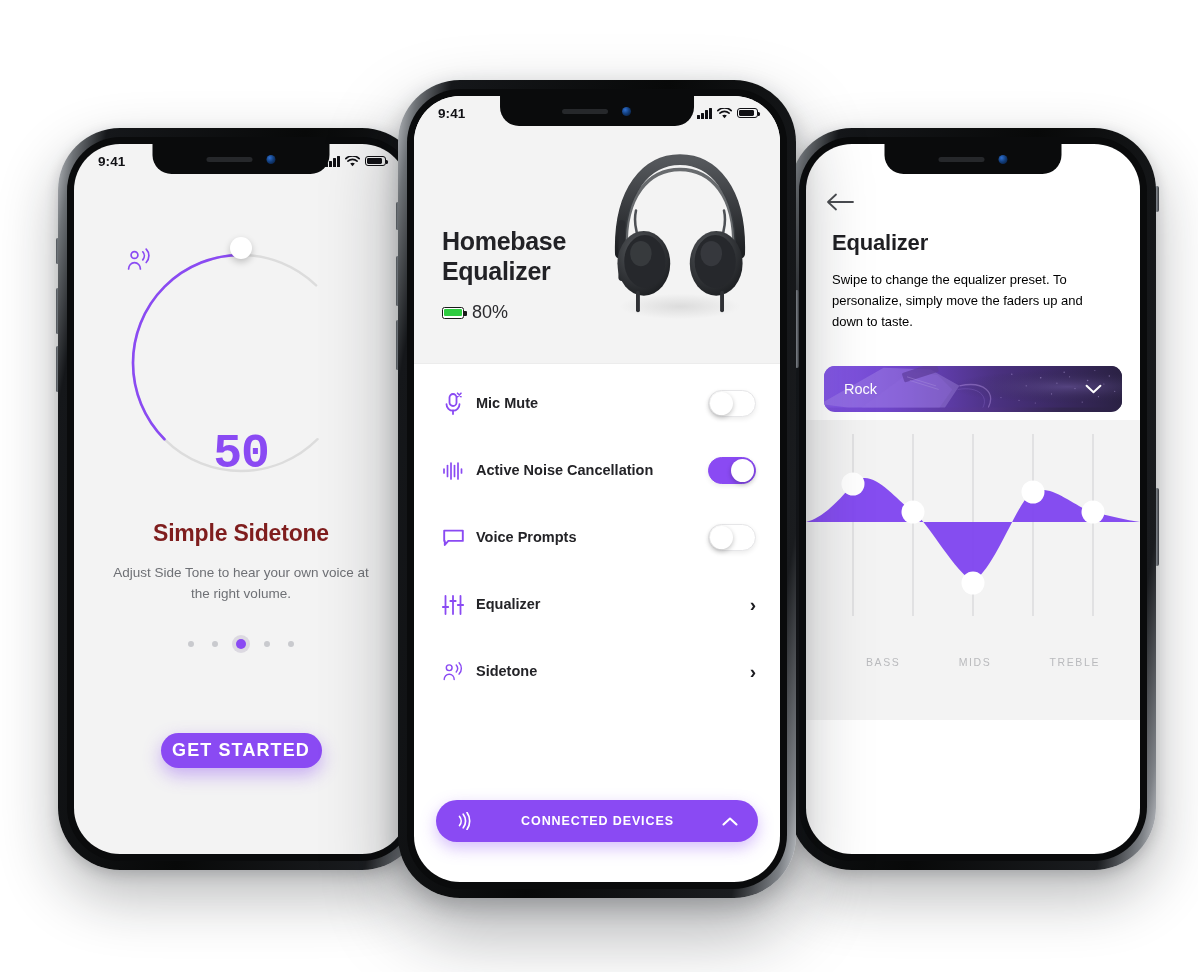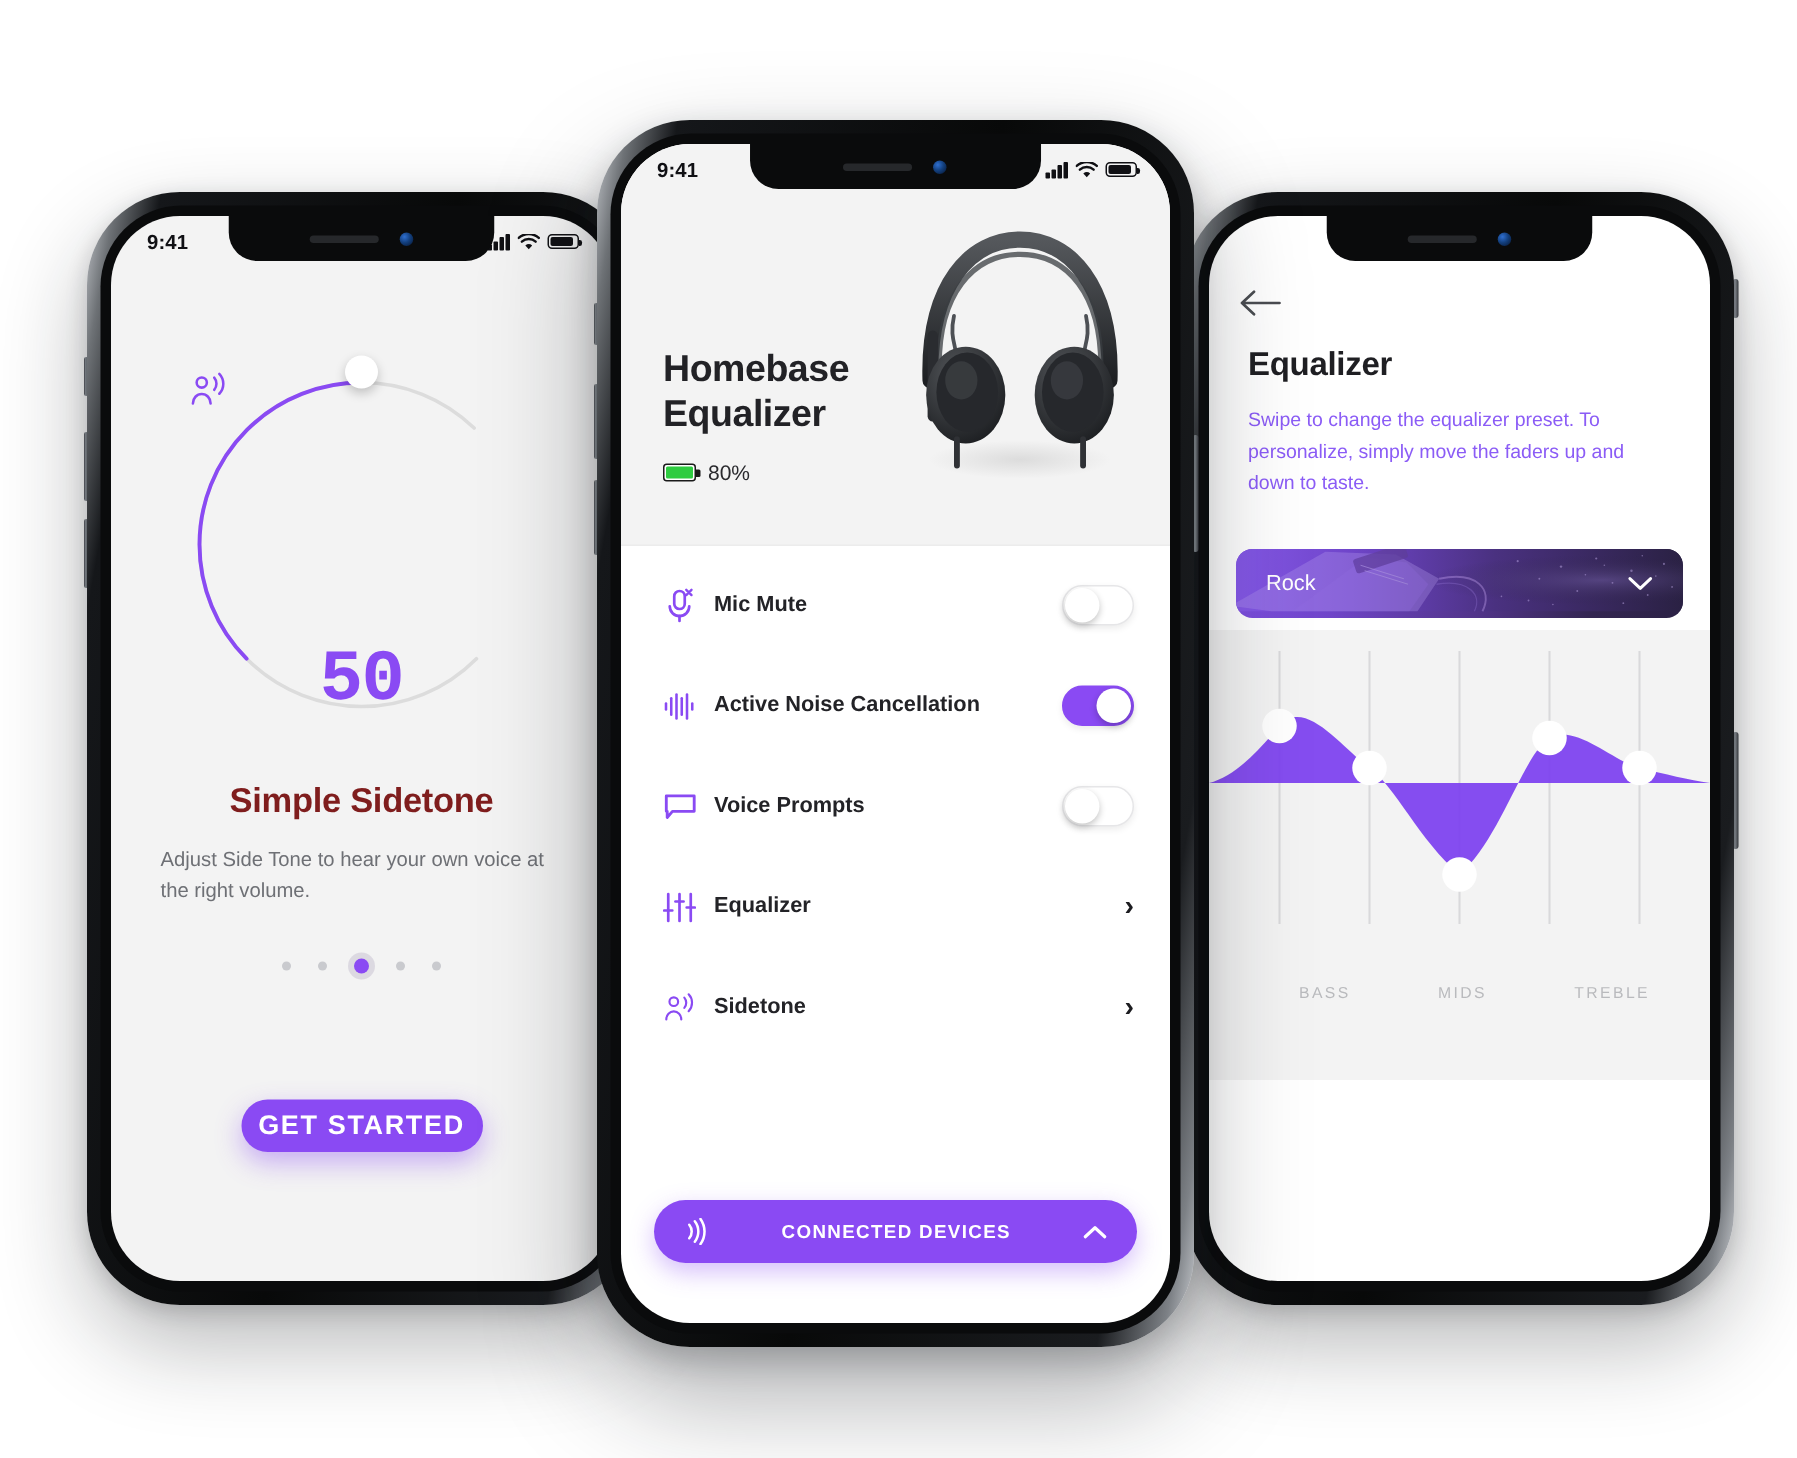--- a/index.html
+++ b/index.html
@@ -70,21 +70,21 @@
   .dial svg { position: absolute; inset: 0; overflow: visible; }
   .dial .knob {
     position: absolute; width: 22px; height: 22px; border-radius: 50%;
     background: #fff; box-shadow: 0 3px 7px rgba(0,0,0,.22);
     left: 50%; top: -11px; transform: translateX(-50%);
   }
   .dial-center { position: absolute; inset: 0; display: flex; flex-direction: column;
     align-items: center; justify-content: flex-end; gap: 2px; font-family: Liberation Mono, monospace; }
   .dial-value { font-size: 48px; font-weight: bold; color: #8a4af3; letter-spacing: -1px; line-height: 1; }
   .l-title { text-align: center; font-size: 23px; font-weight: bold; color: #7f1d1d; margin-top: 42px; letter-spacing: -.2px;}
-  .l-sub { text-align: left; font-size: 13.5px; color: #6e7075; line-height: 1.55; margin: 16px auto 0; width: 268px; }
+  .l-sub { text-align: center; font-size: 13.5px; color: #6e7075; line-height: 1.55; margin: 16px auto 0; width: 268px; }
   .dots { display: flex; justify-content: center; gap: 18px; margin-top: 34px; align-items: center;}
   .dots span { width: 6px; height: 6px; border-radius: 50%; background: #c9cace; display: block; }
   .dots span.active { width: 10px; height: 10px; background: #8a4af3;
      box-shadow: 0 0 0 4px rgba(170,160,185,.30); }
   .cta {
     display: block; margin: 84px auto 0; width: 161px; height: 35px;
     border: none; border-radius: 23px; background: #8a4af3; color: #fff;
     font-family: "Liberation Sans", sans-serif;
     font-size: 18px; font-weight: bold; letter-spacing: 1.1px; cursor: pointer;
     box-shadow: 0 7px 18px rgba(138,74,243,.42);
@@ -98,21 +98,21 @@
     position: relative; background: #f3f3f3; padding: 94px 0 19px 0; height: 268px;
     border-bottom: 1px solid #ececec;
   }
   .c-hero .htext { position: absolute; left: 28px; bottom: 40px; }
   .c-name { font-size: 25px; font-weight: bold; color: #222226; line-height: 1.2; letter-spacing: -.3px; }
   .c-batt { display: flex; align-items: center; gap: 8px; margin-top: 16px; }
   .battgreen { width: 22px; height: 12px; border: 1.6px solid #1a1a1a; border-radius: 2.5px;
      position: relative; padding: 1.4px; background:#fff; }
   .battgreen::after{content:"";position:absolute;right:-3.6px;top:3px;width:2.2px;height:5px;background:#1a1a1a;border-radius:0 1px 1px 0;}
   .battgreen i{display:block;height:100%;width:100%;background:#2ecc40;border-radius:1px;}
-  .c-pct { font-size: 14px; color: #2a2a2e; font-weight: normal; }
+  .c-pct { font-size: 18px; color: #2a2a2e; font-weight: normal; }
   .hp { position: absolute; right: 16px; top: 52px; width: 168px; height: 176px; }
 
   .c-list { flex: 1; padding: 6px 0 0 0; }
   .row { display: flex; align-items: center; height: 67px; padding: 0 24px 0 22px; }
   .row .ic { width: 34px; flex: 0 0 34px; display: flex; align-items: center; justify-content: center; }
   .row .lbl { flex: 1; font-size: 14.5px; font-weight: bold; color: #232327; line-height: 1.35; padding-left: 6px; }
   .toggle { width: 48px; height: 27px; border-radius: 14px; position: relative; flex: 0 0 48px;
     background: #fff; border: 1.5px solid #e6e6e8; box-shadow: 0 2px 5px rgba(0,0,0,.08); cursor: pointer; }
   .toggle .kn { position: absolute; top: 1px; left: 1px; width: 23px; height: 23px; border-radius: 50%;
     background: #fff; box-shadow: 0 2px 5px rgba(0,0,0,.24); }
@@ -126,21 +126,21 @@
      padding: 0 20px; cursor: pointer; box-shadow: 0 6px 16px rgba(138,74,243,.36);
      font-family:"Liberation Sans",sans-serif; }
   .connbar .ct { flex: 1; text-align: center; font-size: 12.5px; font-weight: bold; letter-spacing: .9px; }
 
   
   #phone-right { left: 790px; top: 128px; width: 366px; height: 742px; }
   #phone-right .screen { background: #ffffff; }
   .r-back { position: absolute; left: 20px; top: 46px; width: 30px; height: 24px; cursor: pointer; z-index: 5;}
   .r-head { padding: 86px 26px 0 26px; }
   .r-title { font-size: 22px; font-weight: bold; color: #1f1f23; letter-spacing: -.2px; }
-  .r-desc { font-size: 13px; color: #8b5cf6; line-height: 1.62; margin-top: 13px; }
+  .r-desc { font-size: 13px; color: #000000; line-height: 1.62; margin-top: 13px; }
   .preset { margin: 34px 18px 0 18px; height: 46px; border-radius: 11px; position: relative;
     overflow: hidden; cursor: pointer;
     background: linear-gradient(95deg,#7d4fe0 0%,#6f45c9 22%,#513488 55%,#332651 80%,#2b2145 100%); }
   .preset .guitar { position: absolute; inset: 0; }
   .preset .pname { position: absolute; left: 20px; top: 50%; transform: translateY(-50%);
     color: #fff; font-size: 14.5px; font-weight: normal; z-index: 3; }
   .preset .pchev { position: absolute; right: 20px; top: 50%; transform: translateY(-50%); z-index: 3; }
   .eqbox { position: relative; margin-top: 8px; background: #f3f3f3; height: 300px; }
   .eqbox svg { display: block; width: 100%; height: 230px; }
   .eqlabels { display: flex; justify-content: space-between; padding: 6px 40px 0 60px; }

